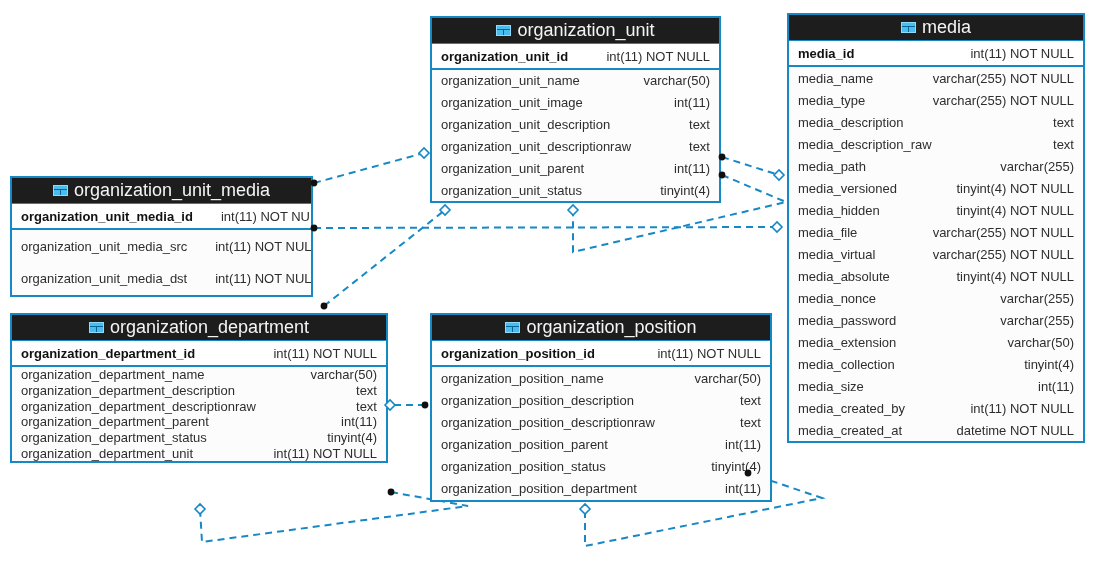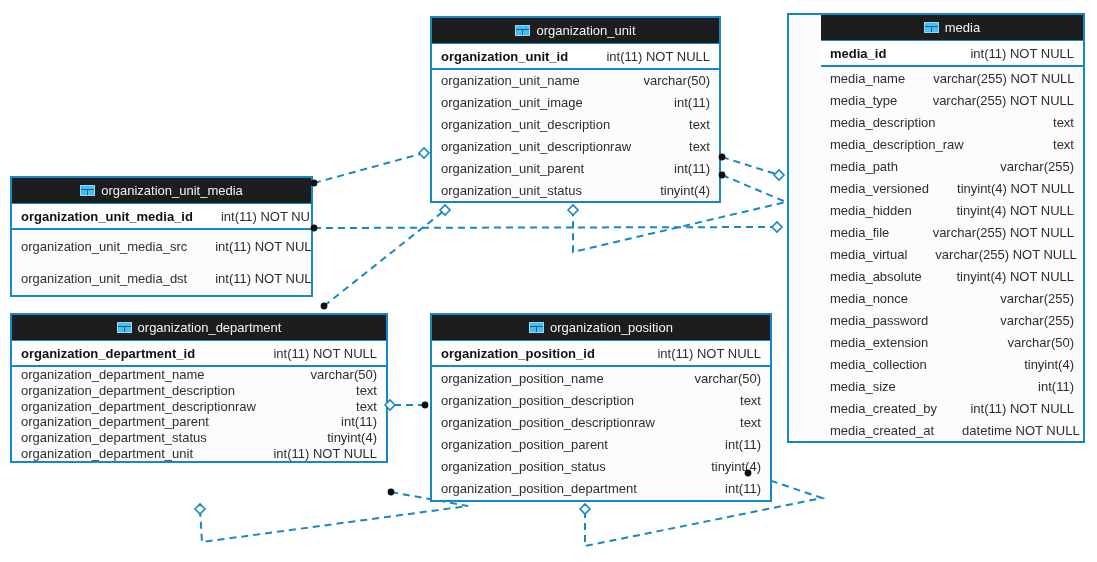--- a/index.html
+++ b/index.html
@@ -19,21 +19,21 @@
   #rel-markers{z-index:3;pointer-events:none;}
 
   .tbl{
     position:absolute;box-sizing:border-box;border:2px solid var(--blue);
     background:var(--body-bg);display:flex;flex-direction:column;
     font-size:13px;color:var(--text);
   }
   .tbl-header{
     flex:0 0 25px;background:var(--header-bg);color:#f4f4f4;
     display:flex;align-items:center;justify-content:center;gap:6px;
-    border-bottom:1px solid var(--blue);font-size:13px;
+    border-bottom:1px solid var(--blue);font-size:18px;
     white-space:nowrap;overflow:hidden;
   }
   .tbl-icon{
     width:15px;height:11px;display:inline-block;position:relative;
     background:#49bdee;border:1px solid #8edafa;box-sizing:border-box;flex:0 0 auto;
   }
   .tbl-icon::before{
     content:"";position:absolute;left:0;right:0;top:3px;height:1px;background:#0d6395;
   }
   .tbl-icon::after{
@@ -97,21 +97,21 @@
           <div class="tbl-row">
     <span class="col-name">organization_unit_parent</span>
     <span class="col-type">int(11)</span>
   </div>
           <div class="tbl-row">
     <span class="col-name">organization_unit_status</span>
     <span class="col-type">tinyint(4)</span>
   </div>
         </div>
   </div>
-      <div class="tbl" style="left: 787px; top: 13px; width: 298px; height: 430px; padding-left: 32px;">
+      <div class="tbl" style="left: 787px; top: 13px; width: 298px; height: 430px;">
     <div class="tbl-header">
       <span class="tbl-icon"></span>
       <span class="tbl-title">media</span>
     </div>
     <div class="tbl-pk">
       <span class="col-name">media_id</span>
       <span class="col-type">int(11) NOT NULL</span>
     </div>
     <div class="tbl-rows">
           <div class="tbl-row">

